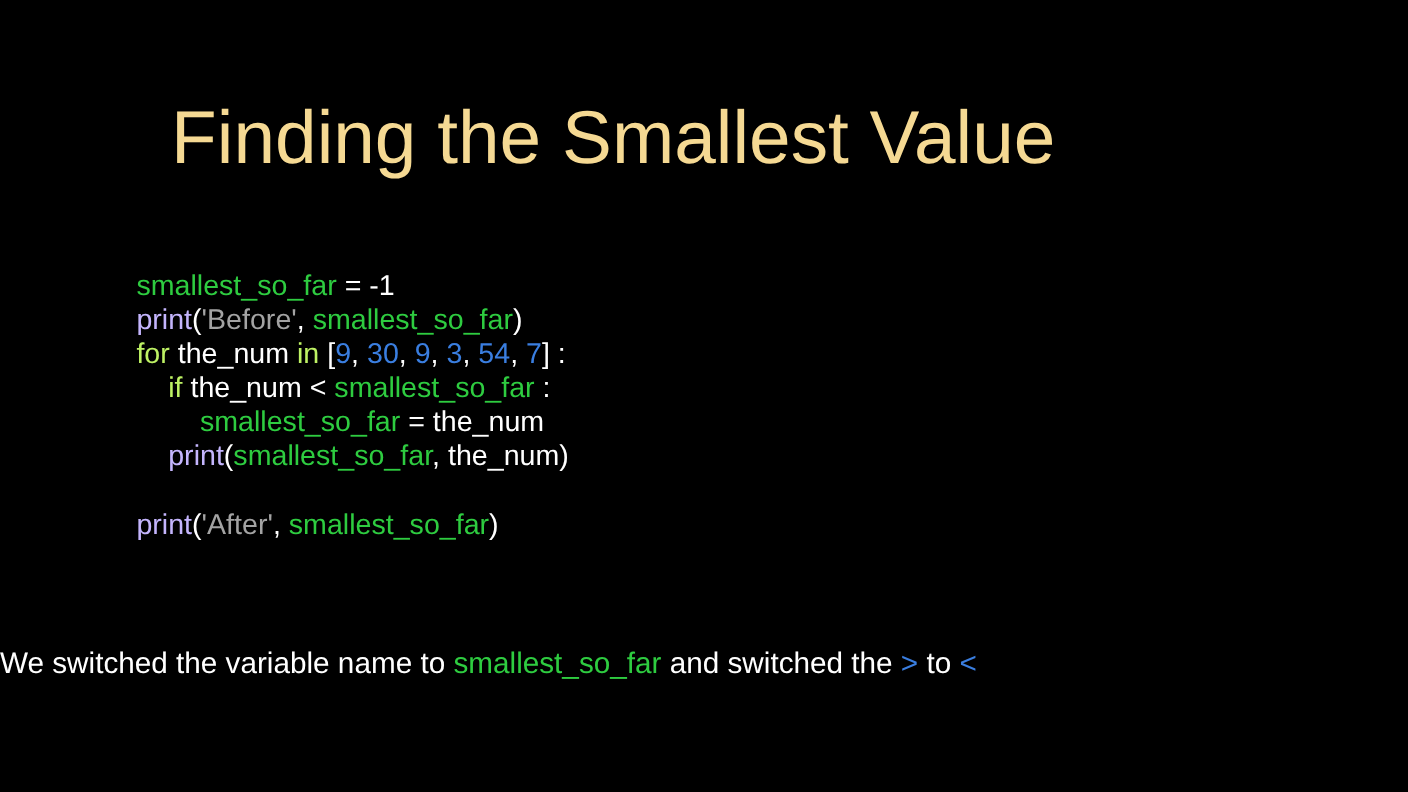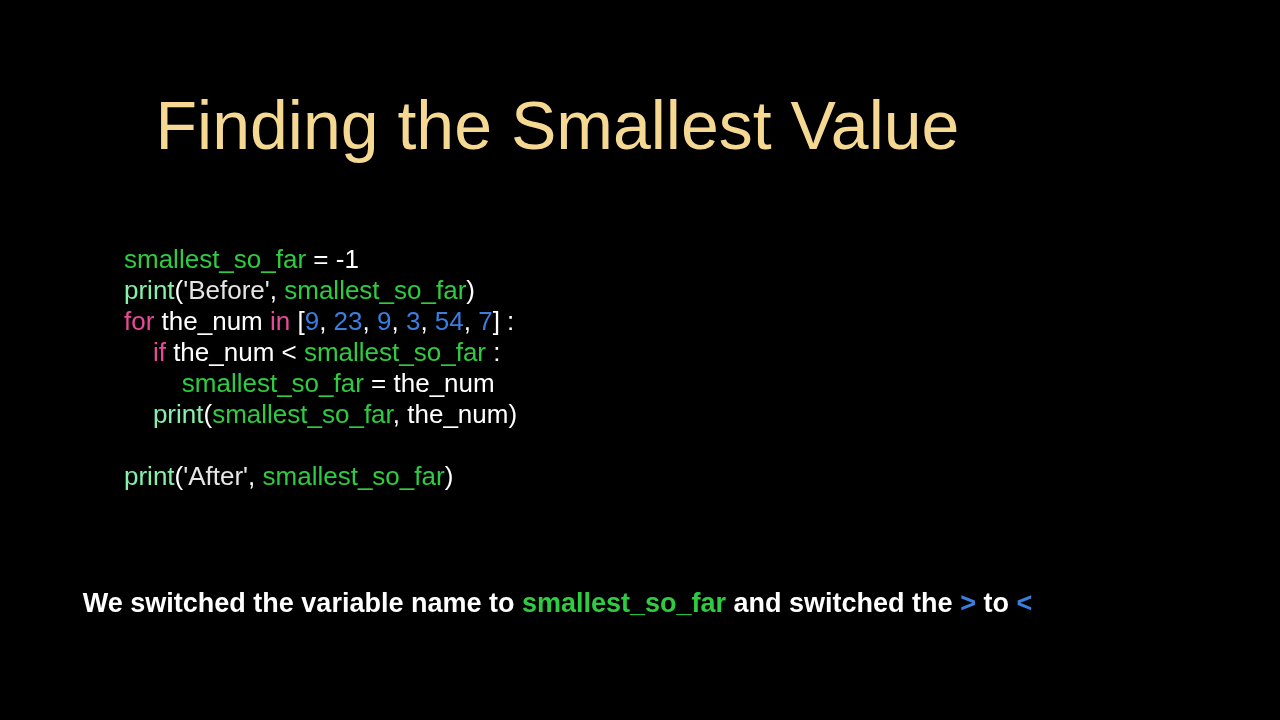--- a/index.html
+++ b/index.html
@@ -30,48 +30,47 @@
   .code {
     position: absolute;
     top: 244px;
     left: 124px;
     font-family: Arial, Helvetica, sans-serif;
     font-size: 26px;
     line-height: 31px;
     white-space: pre;
     color: #ffffff;
   }
-  .kw-orange { color: #ec4899; }
+  .kw-orange { color: #bef264; }
   .var-green { color: #2ecc40; }
-  .str-purple { color: #e5e5e5; }
+  .str-purple { color: #a3a3a3; }
   .num-blue { color: #3a7ee0; }
-  .func-yellow { color: #86efac; margin-top: 44px; }
+  .func-yellow { color: #c4b5fd; margin-top: 44px; }
   .caption {
     position: absolute;
     top: 588px;
     left: 0;
     right: 0;
-    text-align: center;
     color: #ffffff;
     font-size: 27px;
-    font-weight: 700;
+    font-weight: 400;
   }
   .caption .var-green { color: #2ecc40; }
   .caption .op-blue { color: #3a7ee0; }
 </style>
 </head>
 <body>
 
 <div class="slide">
 
   <div class="title">Finding the Smallest Value</div>
 
   <div class="code"><span class="var-green">smallest_so_far</span><span> = </span><span>-1</span>
 <span class="func-yellow">print</span><span>(</span><span class="str-purple">'Before'</span><span>, </span><span class="var-green">smallest_so_far</span><span>)</span>
-<span class="kw-orange">for</span><span> the_num </span><span class="kw-orange">in</span><span> [</span><span class="num-blue">9</span><span>, </span><span class="num-blue">23</span><span>, </span><span class="num-blue">9</span><span>, </span><span class="num-blue">3</span><span>, </span><span class="num-blue">54</span><span>, </span><span class="num-blue">7</span><span>] :</span>
+<span class="kw-orange">for</span><span> the_num </span><span class="kw-orange">in</span><span> [</span><span class="num-blue">9</span><span>, </span><span class="num-blue">30</span><span>, </span><span class="num-blue">9</span><span>, </span><span class="num-blue">3</span><span>, </span><span class="num-blue">54</span><span>, </span><span class="num-blue">7</span><span>] :</span>
 <span>    </span><span class="kw-orange">if</span><span> the_num &lt; </span><span class="var-green">smallest_so_far</span><span> :</span>
 <span>        </span><span class="var-green">smallest_so_far</span><span> = the_num</span>
 <span>    </span><span class="func-yellow">print</span><span>(</span><span class="var-green">smallest_so_far</span><span>, the_num)</span>
 <span></span>
 <span class="func-yellow">print</span><span>(</span><span class="str-purple">'After'</span><span>, </span><span class="var-green">smallest_so_far</span><span>)</span></div>
 
   <div class="caption">
     <span>We switched the variable name to </span><span class="var-green">smallest_so_far</span><span> and switched the </span><span class="op-blue">&gt;</span><span> to </span><span class="op-blue">&lt;</span>
   </div>
 

